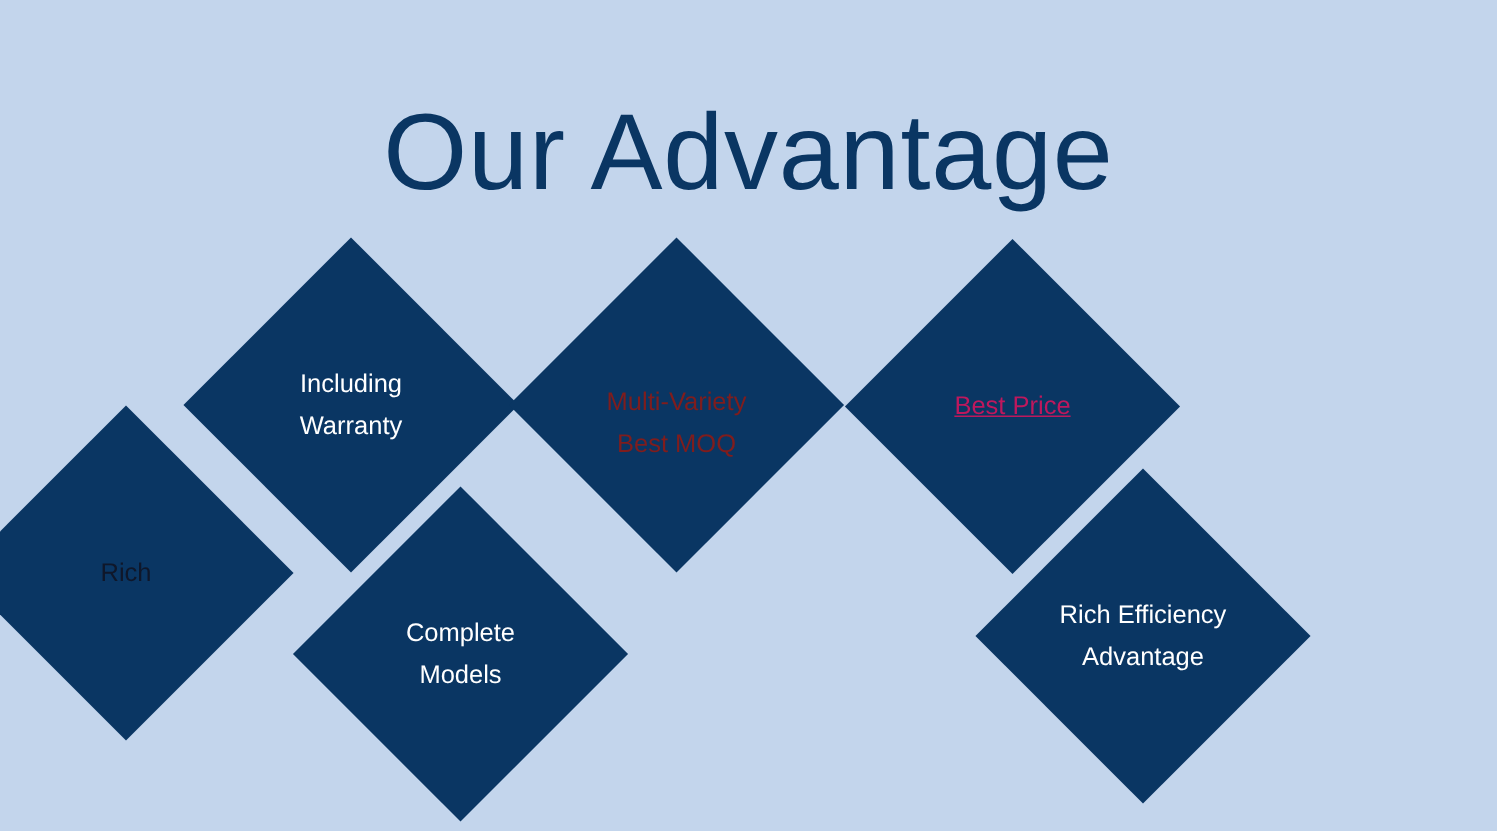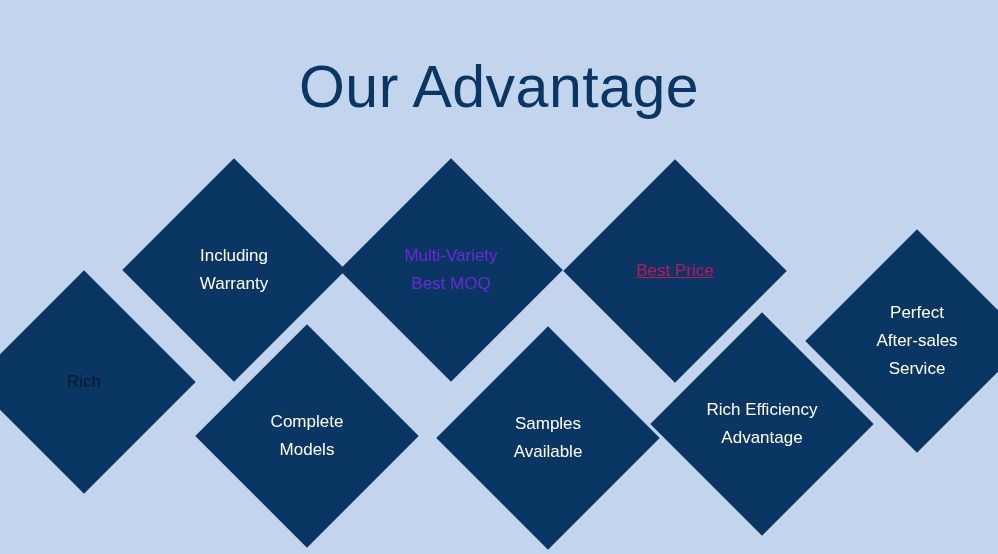--- a/index.html
+++ b/index.html
@@ -17,21 +17,21 @@
     height: 554px;
     background: #c3d5ec;
     overflow: hidden;
   }
   #page-title {
     position: absolute;
     left: 0;
     right: 0;
     top: 18px;
     text-align: center;
-    font-size: 59px;
+    font-size: 72px;
     line-height: 1.0;
     font-weight: normal;
     color: #0a3663;
     letter-spacing: 0.5px;
     white-space: nowrap;
   }
   #diamond-layer {
     position: absolute;
     inset: 0;
   }
@@ -87,48 +87,33 @@
       </div>
       <div class="diamond" style="left: 307px; top: 436px;">
         <div class="diamond-shape" style="background: rgb(10, 54, 99);"></div>
         <div class="diamond-label" style="color: rgb(255, 255, 255);">
           <span class="line">Complete</span>
           <span class="line">Models</span>
         </div>
       </div>
       <div class="diamond" style="left: 451px; top: 270px;">
         <div class="diamond-shape" style="background: rgb(10, 54, 99);"></div>
-        <div class="diamond-label" style="color: #6d28d9;">
+        <div class="diamond-label" style="color: #7f1d1d; margin-top: 12px;">
           <span class="line">Multi-Variety</span>
           <span class="line">Best MOQ</span>
-        </div>
-      </div>
-      <div class="diamond" style="left: 548px; top: 438px;">
-        <div class="diamond-shape" style="background: rgb(10, 54, 99);"></div>
-        <div class="diamond-label" style="color: rgb(255, 255, 255);">
-          <span class="line">Samples</span>
-          <span class="line">Available</span>
         </div>
       </div>
       <div class="diamond" style="left: 675px; top: 271px;">
         <div class="diamond-shape" style="background: rgb(10, 54, 99);"></div>
         <div class="diamond-label" style="color: #be185d; text-decoration: underline;">
           <span class="line">Best Price</span>
         </div>
       </div>
       <div class="diamond" style="left: 762px; top: 424px;">
         <div class="diamond-shape" style="background: rgb(10, 54, 99);"></div>
         <div class="diamond-label" style="color: rgb(255, 255, 255);">
           <span class="line">Rich Efficiency</span>
           <span class="line">Advantage</span>
         </div>
       </div>
-      <div class="diamond" style="left: 917px; top: 341px;">
-        <div class="diamond-shape" style="background: rgb(10, 54, 99);"></div>
-        <div class="diamond-label" style="color: rgb(255, 255, 255);">
-          <span class="line">Perfect</span>
-          <span class="line">After-sales</span>
-          <span class="line">Service</span>
-        </div>
-      </div>
     </div>
 
 </div>
 
 </body></html>

